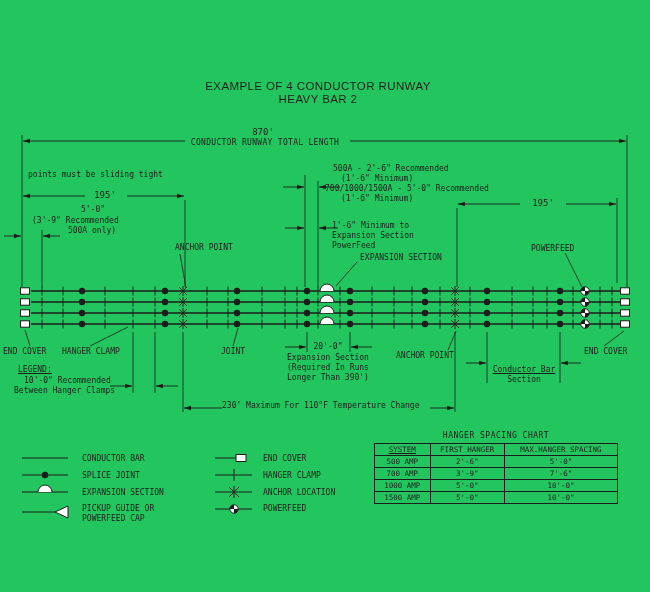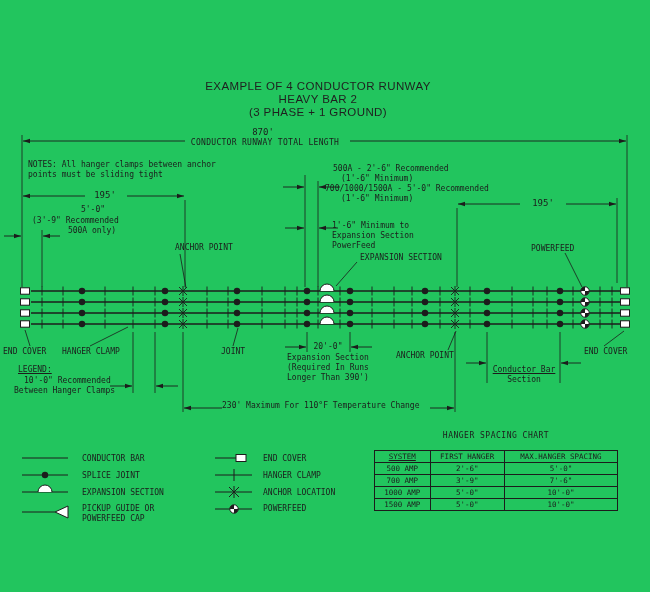--- a/index.html
+++ b/index.html
@@ -8,21 +8,21 @@
   .stage svg{position:absolute;left:0;top:0;}
   .t{position:absolute;font:8px/10px "DejaVu Sans Mono",monospace;color:#1c1c1c;white-space:pre;}
   .tc{transform:translateX(-50%);}
   .dim{font-size:9px;}
   .ls{letter-spacing:0.3px;}
   .title-line{position:absolute;left:318px;transform:translateX(-50%);
       font-family:"Liberation Sans",sans-serif;font-size:11.5px;color:#1f1f1f;
       letter-spacing:0.4px;white-space:pre;}
   .ul{text-decoration:underline;}
   .chart-wrap{position:absolute;left:374px;top:431px;width:244px;}
-  .chart-title{font:8px "DejaVu Sans Mono",monospace;text-align:center;letter-spacing:0.5px;margin-bottom:10px;}
+  .chart-title{font:8px "DejaVu Sans Mono",monospace;text-align:center;letter-spacing:0.5px;margin-bottom:3px;}
   table.hsc{border-collapse:collapse;width:244px;}
   table.hsc td,table.hsc th{border:1px solid #1c1c1c;font:7.5px/9px "DejaVu Sans Mono",monospace;
       font-weight:normal;text-align:center;padding:1px 2px;color:#1c1c1c;}
   .c-sys{width:52px;text-decoration:underline;} .c-fh{width:72px;} .c-mh{width:112px;}
 </style>
 </head>
 <body>
 
 <div class="stage">
 
@@ -331,26 +331,24 @@
         <line x1="215" y1="509" x2="252" y2="509"></line>
         <circle cx="234" cy="509" r="4.2" fill="#ffffff"></circle>
         <path d="M234,509 L234,504.8 A4.2,4.2 0 0 0 229.8,509 Z" fill="#1c1c1c" stroke="none"></path>
         <path d="M234,509 L234,513.2 A4.2,4.2 0 0 0 238.2,509 Z" fill="#1c1c1c" stroke="none"></path>
       </g>
     </g>
   </svg>
 
   <div class="title-line" style="top:80px">EXAMPLE OF 4 CONDUCTOR RUNWAY</div>
   <div class="title-line" style="top:93px">HEAVY BAR 2</div>
-  <div class="title-line" style="top:106px">(3 PHASE + 1 GROUND)</div>
 
   <div class="t dim tc" style="left:263px;top:127px">870'</div>
   <div class="t tc ls" style="left:265px;top:138px">CONDUCTOR RUNWAY TOTAL LENGTH</div>
 
-  <div class="t" style="left:28px;top:160px">NOTES: All hanger clamps between anchor</div>
   <div class="t" style="left:28px;top:170px">points must be sliding tight</div>
 
   <div class="t dim tc" style="left:105px;top:190px">195'</div>
   <div class="t dim tc" style="left:543px;top:198px">195'</div>
 
   <div class="t tc" style="left:93px;top:205px">5'-0"</div>
   <div class="t" style="left:32px;top:216px">(3'-9" Recommended</div>
   <div class="t tc" style="left:92px;top:226px">500A only)</div>
 
   <div class="t" style="left:333px;top:164px">500A - 2'-6" Recommended</div>

